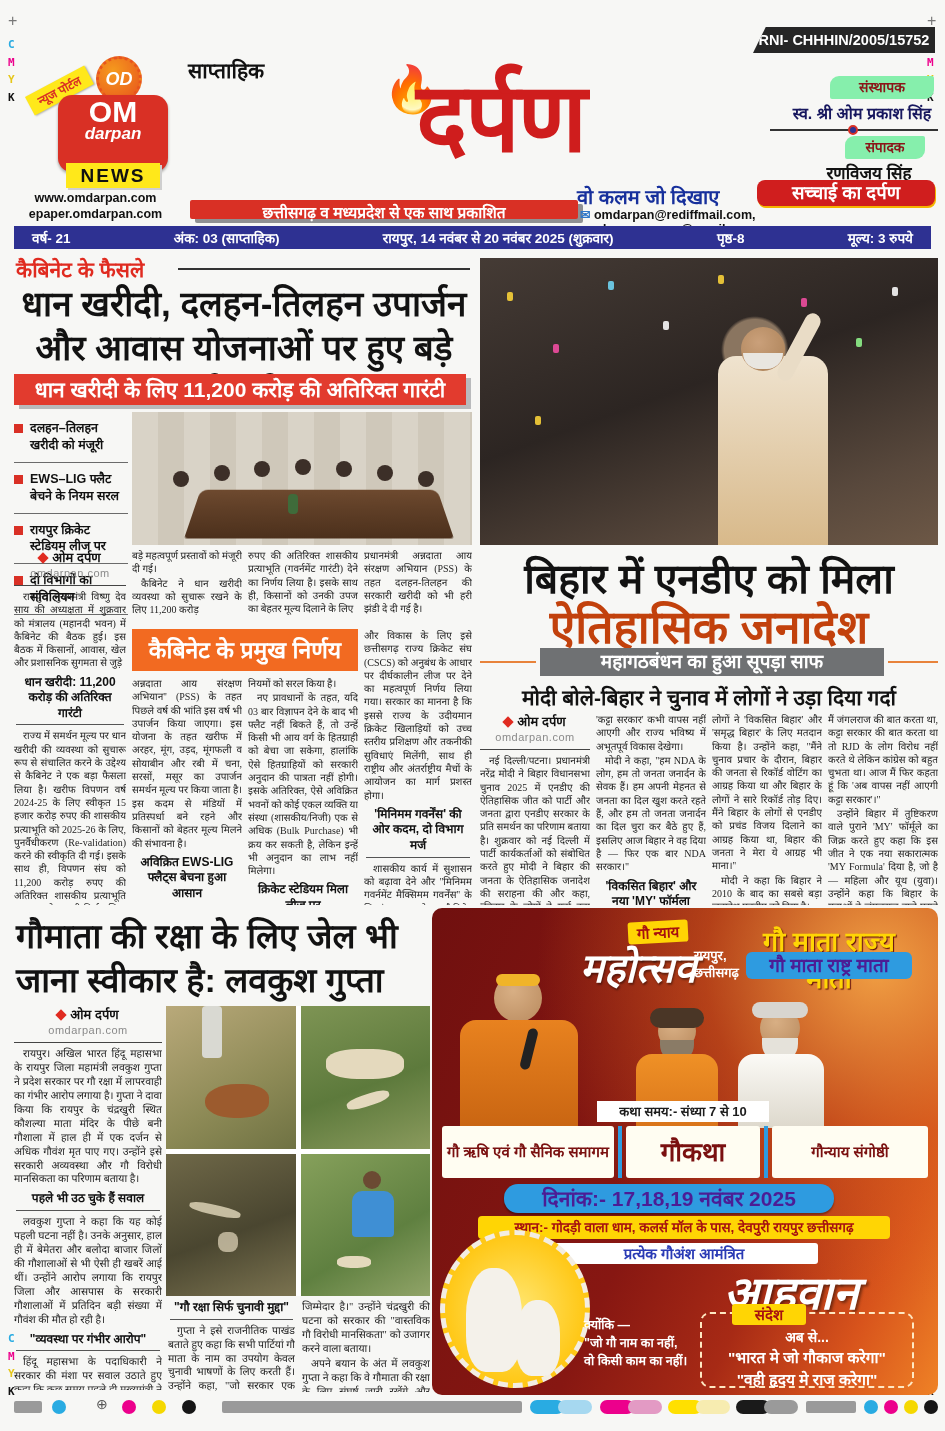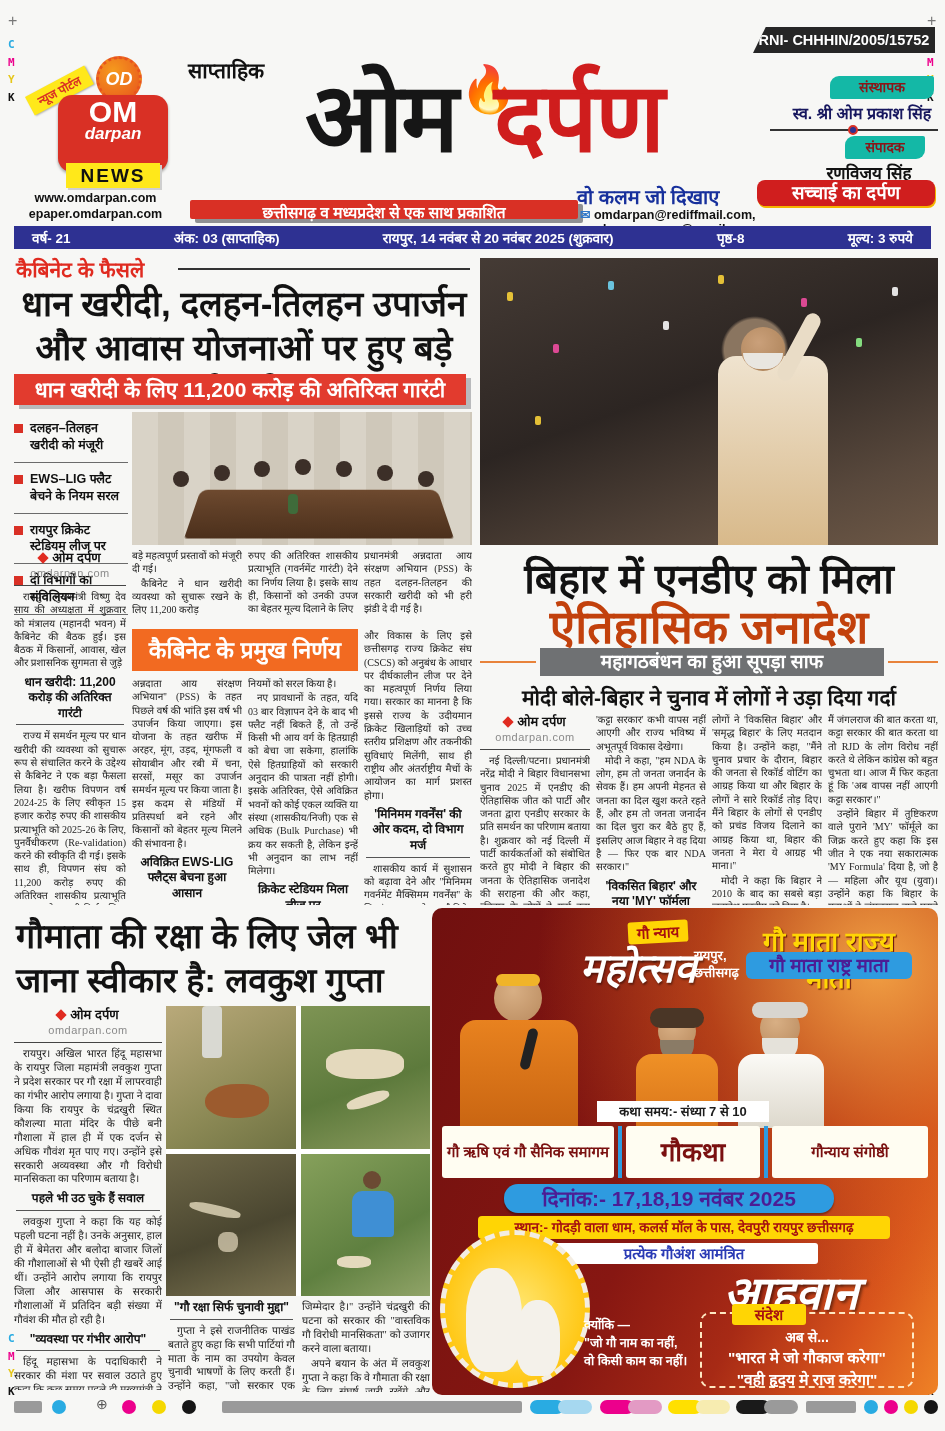--- a/index.html
+++ b/index.html
@@ -16,21 +16,21 @@
 
 .ribbon{background:#ffe81a;color:#d93025;font-weight:bold;font-size:12px;padding:2px 10px;transform:rotate(-28deg);box-shadow:1px 1px 2px rgba(0,0,0,.3)}
 .sun{width:46px;height:46px;border-radius:50%;background:radial-gradient(circle at 35% 30%,#f59a1d,#e8541d);border:3px dotted #e8541d;color:#fff;font-style:italic;font-weight:bold;font-size:18px;display:flex;align-items:center;justify-content:center}
 .logobox{width:110px;height:77px;background:#d93025;border-radius:14px;color:#fff;text-align:center;box-shadow:0 2px 3px rgba(0,0,0,.35)}
 .logobox .om{font-size:30px;font-weight:bold;line-height:1.1}
 .logobox .dp{font-size:17px;font-style:italic;font-weight:bold;margin-top:-4px}
 .newsbox{width:94px;height:25px;background:#ffe81a;color:#111;font-weight:bold;font-size:19px;letter-spacing:2px;text-align:center;line-height:25px;box-shadow:2px 2px 0 #cfcfcf}
 .urls{font-size:12.5px;font-weight:bold;color:#111;text-align:center;width:175px;line-height:1.25}
 .bigtitle{font-weight:bold;line-height:1;letter-spacing:-2px}
 .rni{background:#262626;color:#fff;font-weight:bold;font-size:14.5px;line-height:26px;text-align:center;clip-path:polygon(7% 0,100% 0,100% 100%,0 100%)}
-.ylpill{background:#14b8a6;color:#8a1518;font-weight:bold;font-size:14px;text-align:center;border-radius:9px 2px 9px 2px;line-height:23px}
+.ylpill{background:#86efac;color:#8a1518;font-weight:bold;font-size:14px;text-align:center;border-radius:9px 2px 9px 2px;line-height:23px}
 .redbadge{background:#d01e1e;color:#fff;font-weight:bold;font-size:18.5px;text-align:center;border-radius:8px;line-height:26px;box-shadow:1px 2px 0 #f4b400}
 .pubstrip{background:#d93025;color:#fff;font-weight:bold;font-size:15.5px;text-align:center;line-height:25px;box-shadow:5px 4px 0 #8f9093;border-radius:2px}
 .issuebar{background:#2e3192;color:#fff;font-weight:bold;font-size:13.5px;display:flex;justify-content:space-between;align-items:center;padding:0 18px}
 
 .col{position:absolute;font-size:10px;line-height:1.33;text-align:justify;color:#1d1d1d;overflow:hidden;font-family:"Liberation Serif",serif}
 .col p{text-indent:9px;margin-bottom:1px}
 .col .nosub{text-indent:0}
 .sub{font-weight:bold;text-align:center;font-size:12px;line-height:1.3;margin:5px 2px 4px;padding-bottom:3px;border-bottom:1px solid #555;text-indent:0;font-family:"Liberation Sans",sans-serif;color:#111}
 .bylineblk{text-align:center;border-bottom:1px solid #444;padding-bottom:4px;margin-bottom:4px;font-family:"Liberation Sans",sans-serif}
 .bylineblk .nm{font-weight:bold;font-size:13px;color:#111}
@@ -109,21 +109,20 @@
 <div class="abs logobox" style="left:58px;top:95px">
   <div class="om">OM</div>
   <div class="dp">darpan</div>
 </div>
 <div class="abs newsbox" style="left:66px;top:163px">NEWS</div>
 <div class="abs urls" style="left:8px;top:191px">www.omdarpan.com</div>
 <div class="abs urls" style="left:8px;top:207px">epaper.omdarpan.com</div>
 
 <div class="abs b" style="left:188px;top:56px;font-size:21px;color:#111">साप्ताहिक</div>
 <div class="abs" style="left:190px;top:70px;width:588px;display:flex;align-items:flex-start;justify-content:center;gap:4px">
-  <span class="bigtitle" style="font-size:96px;color:#161616">ओम</span>
   <span style="font-size:46px;margin-top:-8px">🔥</span>
   <span class="bigtitle" style="font-size:96px;color:#cf1d1d;margin-left:-28px">दर्पण</span>
 </div>
 
 <div class="abs rni" style="left:753px;top:27px;width:182px;height:26px">RNI- CHHHIN/2005/15752</div>
 <div class="abs ylpill" style="left:830px;top:76px;width:104px;height:23px">संस्थापक</div>
 <div class="abs b ctr" style="left:786px;top:102px;width:152px;font-size:16px;color:#17175e">स्व. श्री ओम प्रकाश सिंह</div>
 <div class="abs" style="left:770px;top:129px;width:168px;height:2px;background:#333"></div>
 <div class="abs" style="left:848px;top:125px;width:10px;height:10px;border-radius:50%;background:#2e3192;border:2px solid #d93025"></div>
 <div class="abs ylpill" style="left:845px;top:136px;width:80px;height:23px">संपादक</div>

